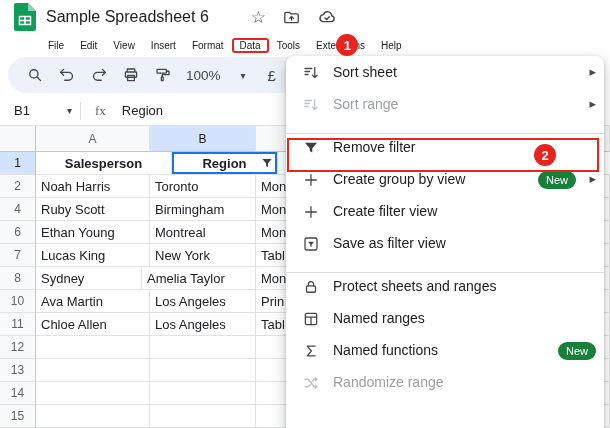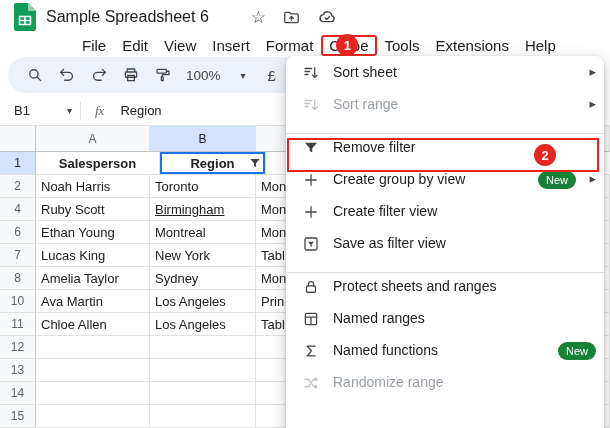--- a/index.html
+++ b/index.html
@@ -9,36 +9,36 @@
 
   
   .titlebar { position: absolute; top: 0; left: 0; right: 8px; height: 34px; display: flex; align-items: center; padding-left: 14px; }
   .sheets-logo { width: 22px; height: 28px; margin-right: 10px; flex: none; }
   .doc-title { font-size: 16px; color: #202124; white-space: nowrap; }
   .title-icons { display: flex; gap: 16px; margin-left: 42px; align-items: center; color: #444746; }
   .t-icon { display: flex; align-items: center; }
   .star-glyph { font-size: 17px; line-height: 1; color: #444746; }
 
   
-  .menubar { position: absolute; top: 33px; left: 40px; height: 24px; display: flex; align-items: center; font-size: 15px; color: #202124; margin-left: 34px; }
+  .menubar { position: absolute; top: 33px; left: 40px; height: 24px; display: flex; align-items: center; font-size: 10px; color: #202124; }
   .mb-item { padding: 2px 8px; border-radius: 4px; white-space: nowrap; }
   .mb-item.red-boxed { border: 2px solid var(--ann); border-radius: 3px; padding: 0 6px; }
 
   
   .toolbar { position: absolute; top: 57px; left: 8px; width: 594px; height: 36px; background: #edf2fa; border-radius: 18px; display: flex; align-items: center; gap: 14px; padding: 0 18px; color: #444746; }
   .tool { display: flex; align-items: center; flex: none; }
   .zoom { font-size: 13.5px; display: flex; gap: 20px; align-items: center; color: #444746; }
   .caret { font-size: 10px; color: #444746; }
   .pound { font-size: 15px; margin-left: 8px; }
 
   
   .formula-bar { position: absolute; top: 96px; left: 0; width: 610px; height: 30px; display: flex; align-items: center; border-bottom: 1px solid #e1e3e1; font-size: 13px; color: #202124; background: #fff; }
   .name-box { width: 72px; padding-left: 14px; display: flex; align-items: center; justify-content: space-between; }
   .fb-divider { width: 1px; height: 18px; background: #dadce0; margin-left: 8px; }
-  .fx { font-style: italic; color: #5f6368; margin-left: 14px; font-family: "Liberation Serif", serif; font-size: 13px; }
+  .fx { color: #5f6368; margin-left: 14px; font-family: "Liberation Serif", serif; font-size: 13px; }
   .fb-value { margin-left: 16px; }
 
   
   #grid { position: absolute; top: 126px; left: 0; width: 610px; }
   .gh-row { display: flex; height: 26px; }
   .corner { width: 36px; background: #f8f9fa; border-right: 1px solid #c4c7c5; border-bottom: 1px solid #c4c7c5; flex: none; }
   .col-h { background: #f8f9fa; border-right: 1px solid #e1e3e1; border-bottom: 1px solid #c4c7c5; font-size: 12px; color: #5f6368; display: flex; align-items: center; justify-content: center; flex: none; }
   .col-h.hl { background: #d3e3fd; color: #202124; }
   .g-row { display: flex; height: 23px; }
   .row-h { width: 36px; background: #f8f9fa; border-right: 1px solid #c4c7c5; border-bottom: 1px solid #e1e3e1; font-size: 12px; color: #5f6368; display: flex; align-items: center; justify-content: center; flex: none; }
@@ -94,21 +94,21 @@
       </span>
     </span>
   </header>
 
   <nav class="menubar" id="menubar">
       <div class="mb-item">File</div>
       <div class="mb-item">Edit</div>
       <div class="mb-item">View</div>
       <div class="mb-item">Insert</div>
       <div class="mb-item">Format</div>
-      <div class="mb-item red-boxed">Chloe</div>
+      <div class="mb-item red-boxed">Data</div>
       <div class="mb-item">Tools</div>
       <div class="mb-item">Extensions</div>
       <div class="mb-item">Help</div>
     </nav>
 
   <div class="toolbar">
     <span class="tool">
       <svg viewBox="0 0 24 24" width="18" height="18" fill="none" stroke="#444746" stroke-width="1.8" stroke-linecap="round">
         <circle cx="10.5" cy="10.5" r="5.5"></circle>
           <path d="M14.8 14.8 19.5 19.5"></path>
@@ -159,56 +159,56 @@
 
   <div id="grid">
       <div class="gh-row">
         <div class="corner"></div>
         <div class="col-h" style="width: 114px;">A</div>
         <div class="col-h hl" style="width: 106px;">B</div>
         <div class="col-h" style="width: 354px;">C</div>
       </div>
       <div class="g-row">
         <div class="row-h hl">1</div>
-        <div class="cell hdr" style="width: 124px;">Salesperson</div>
+        <div class="cell hdr" style="width: 136px;">Salesperson</div>
         <div class="cell hdr sel" style="width: 106px;">Region<span class="funnel-badge">
             <svg viewBox="0 0 24 24" width="14" height="14">
               <path d="M4 5h16l-6.3 7.3V19l-3.4-2v-4.7z" fill="#3c4043"></path>
             </svg>
           </span></div>
         <div class="cell hdr" style="width: 354px;">Pr</div>
       </div>
       <div class="g-row">
         <div class="row-h">2</div>
         <div class="cell" style="width: 114px;">Noah Harris</div>
         <div class="cell" style="width: 106px;">Toronto</div>
         <div class="cell" style="width: 354px;">Mon</div>
       </div>
       <div class="g-row">
         <div class="row-h">4</div>
         <div class="cell" style="width: 114px;">Ruby Scott</div>
-        <div class="cell" style="width: 106px; text-decoration: underline;">Birmingham</div>
+        <div class="cell" style="width: 106px;">Birmingham</div>
         <div class="cell" style="width: 354px;">Mon</div>
       </div>
       <div class="g-row">
         <div class="row-h">6</div>
         <div class="cell" style="width: 114px;">Ethan Young</div>
         <div class="cell" style="width: 106px;">Montreal</div>
         <div class="cell" style="width: 354px;">Mon</div>
       </div>
       <div class="g-row">
         <div class="row-h">7</div>
         <div class="cell" style="width: 114px;">Lucas King</div>
         <div class="cell" style="width: 106px;">New York</div>
         <div class="cell" style="width: 354px;">Tabl</div>
       </div>
       <div class="g-row">
         <div class="row-h">8</div>
+        <div class="cell" style="width: 106px;">Sydney</div>
         <div class="cell" style="width: 114px;">Amelia Taylor</div>
-        <div class="cell" style="width: 106px;">Sydney</div>
         <div class="cell" style="width: 354px;">Mon</div>
       </div>
       <div class="g-row">
         <div class="row-h">10</div>
         <div class="cell" style="width: 114px;">Ava Martin</div>
         <div class="cell" style="width: 106px;">Los Angeles</div>
         <div class="cell" style="width: 354px;">Prin</div>
       </div>
       <div class="g-row">
         <div class="row-h">11</div>

